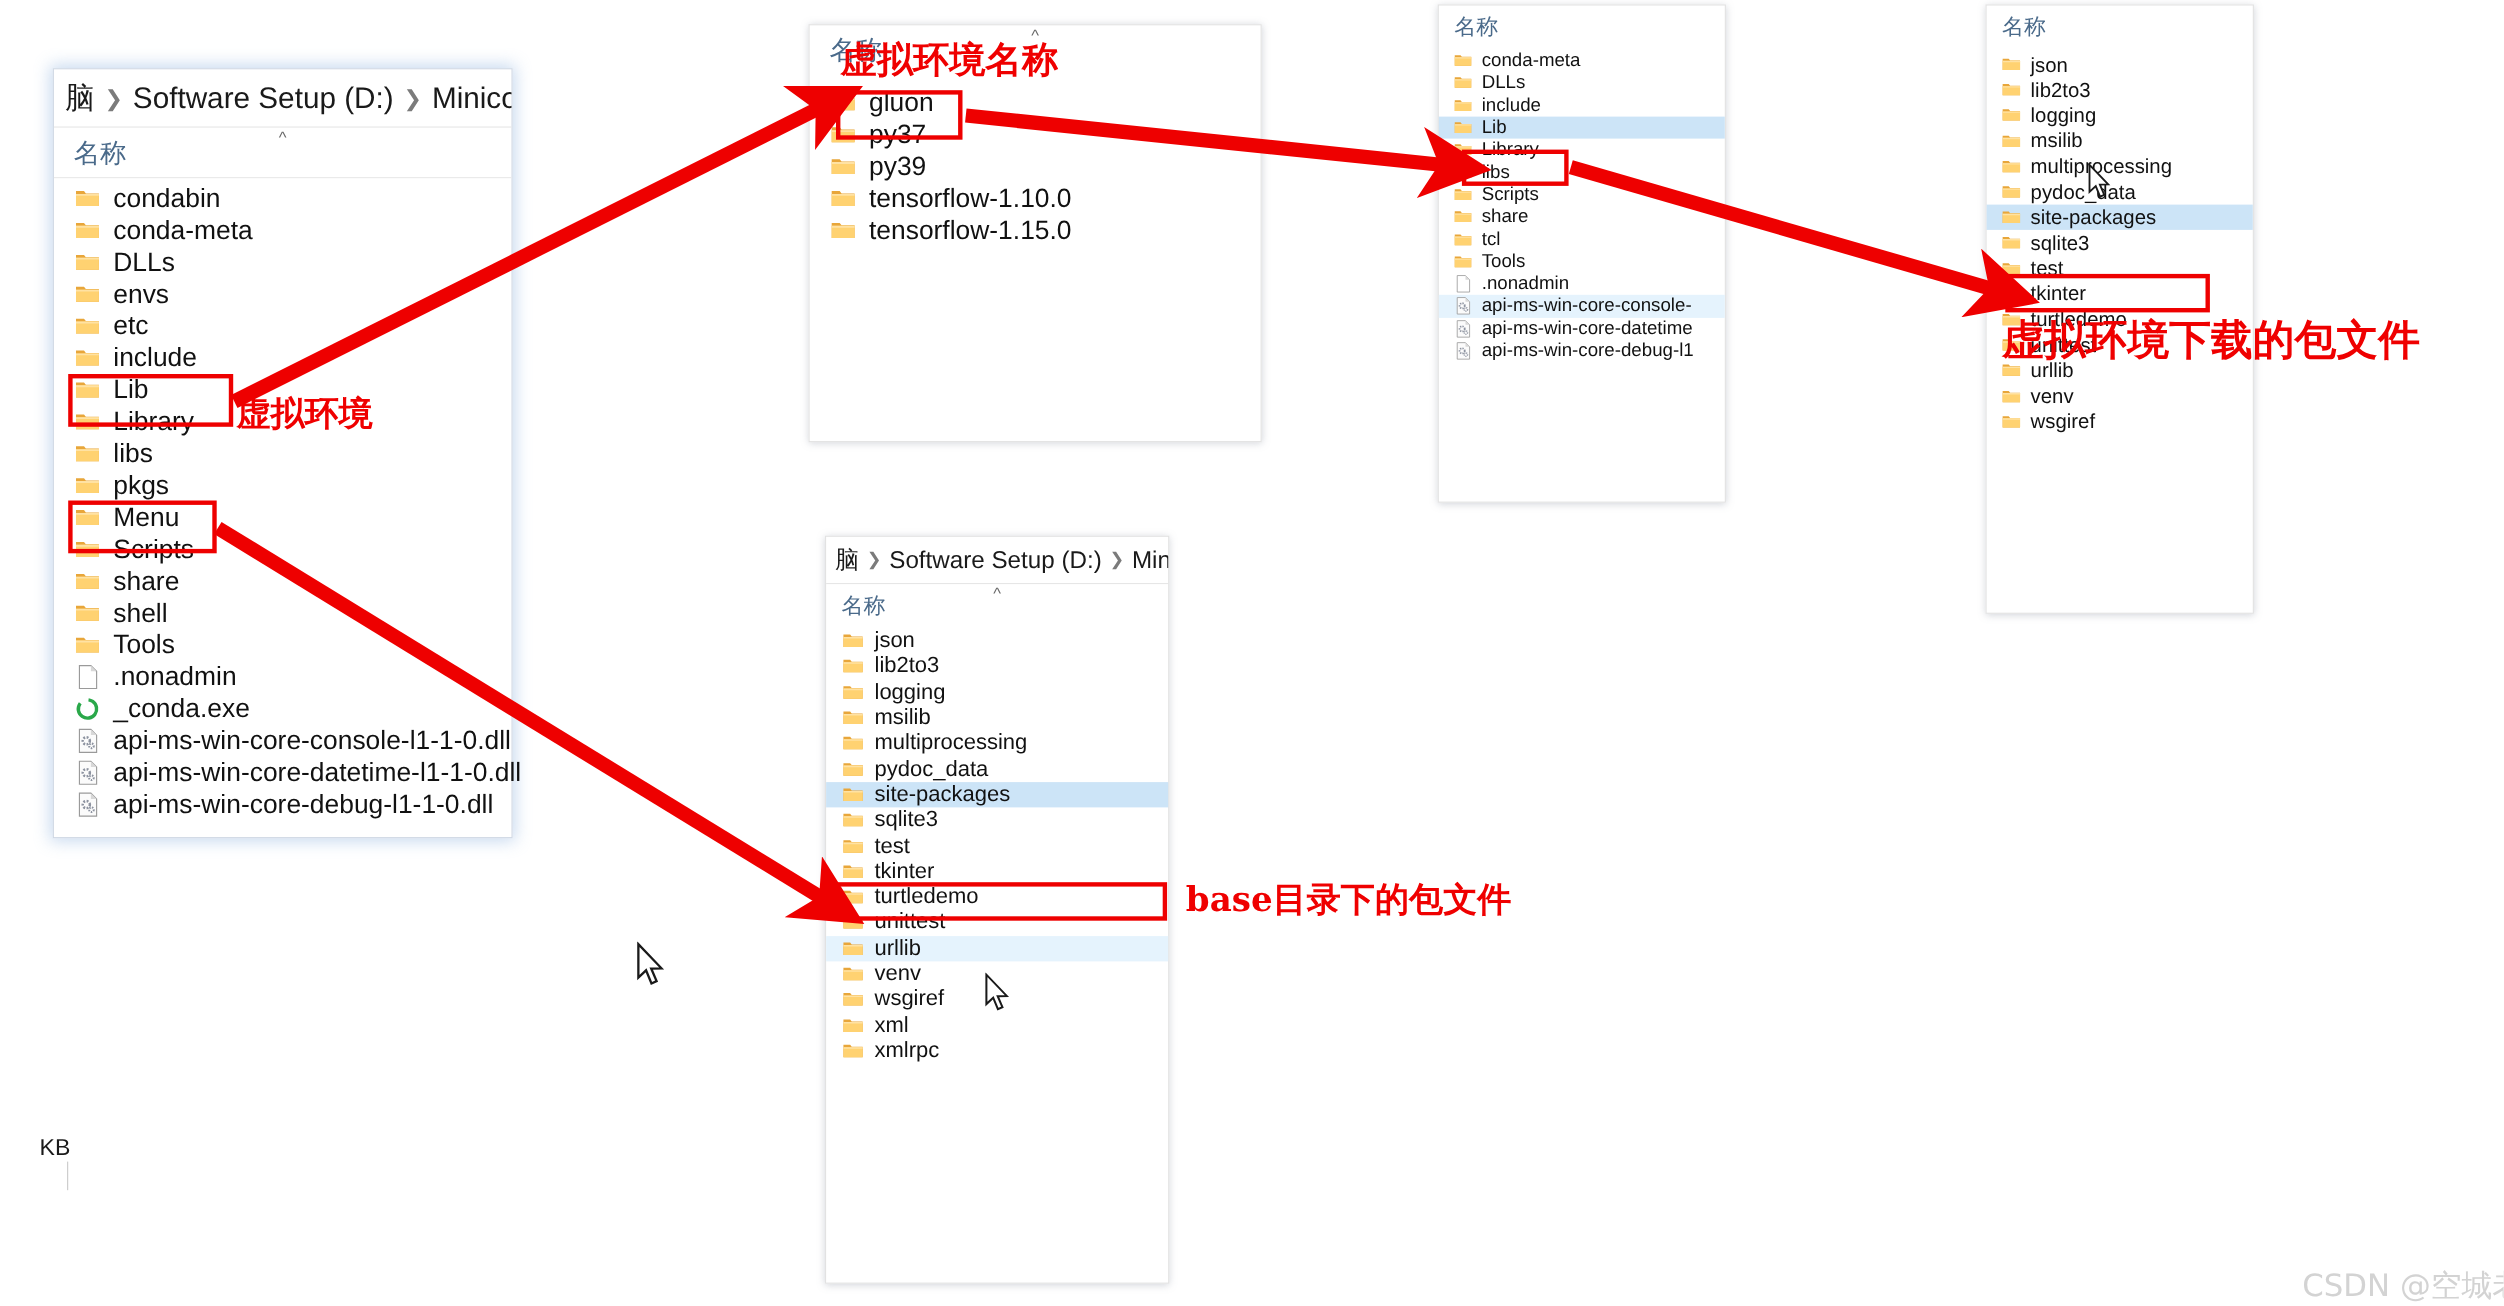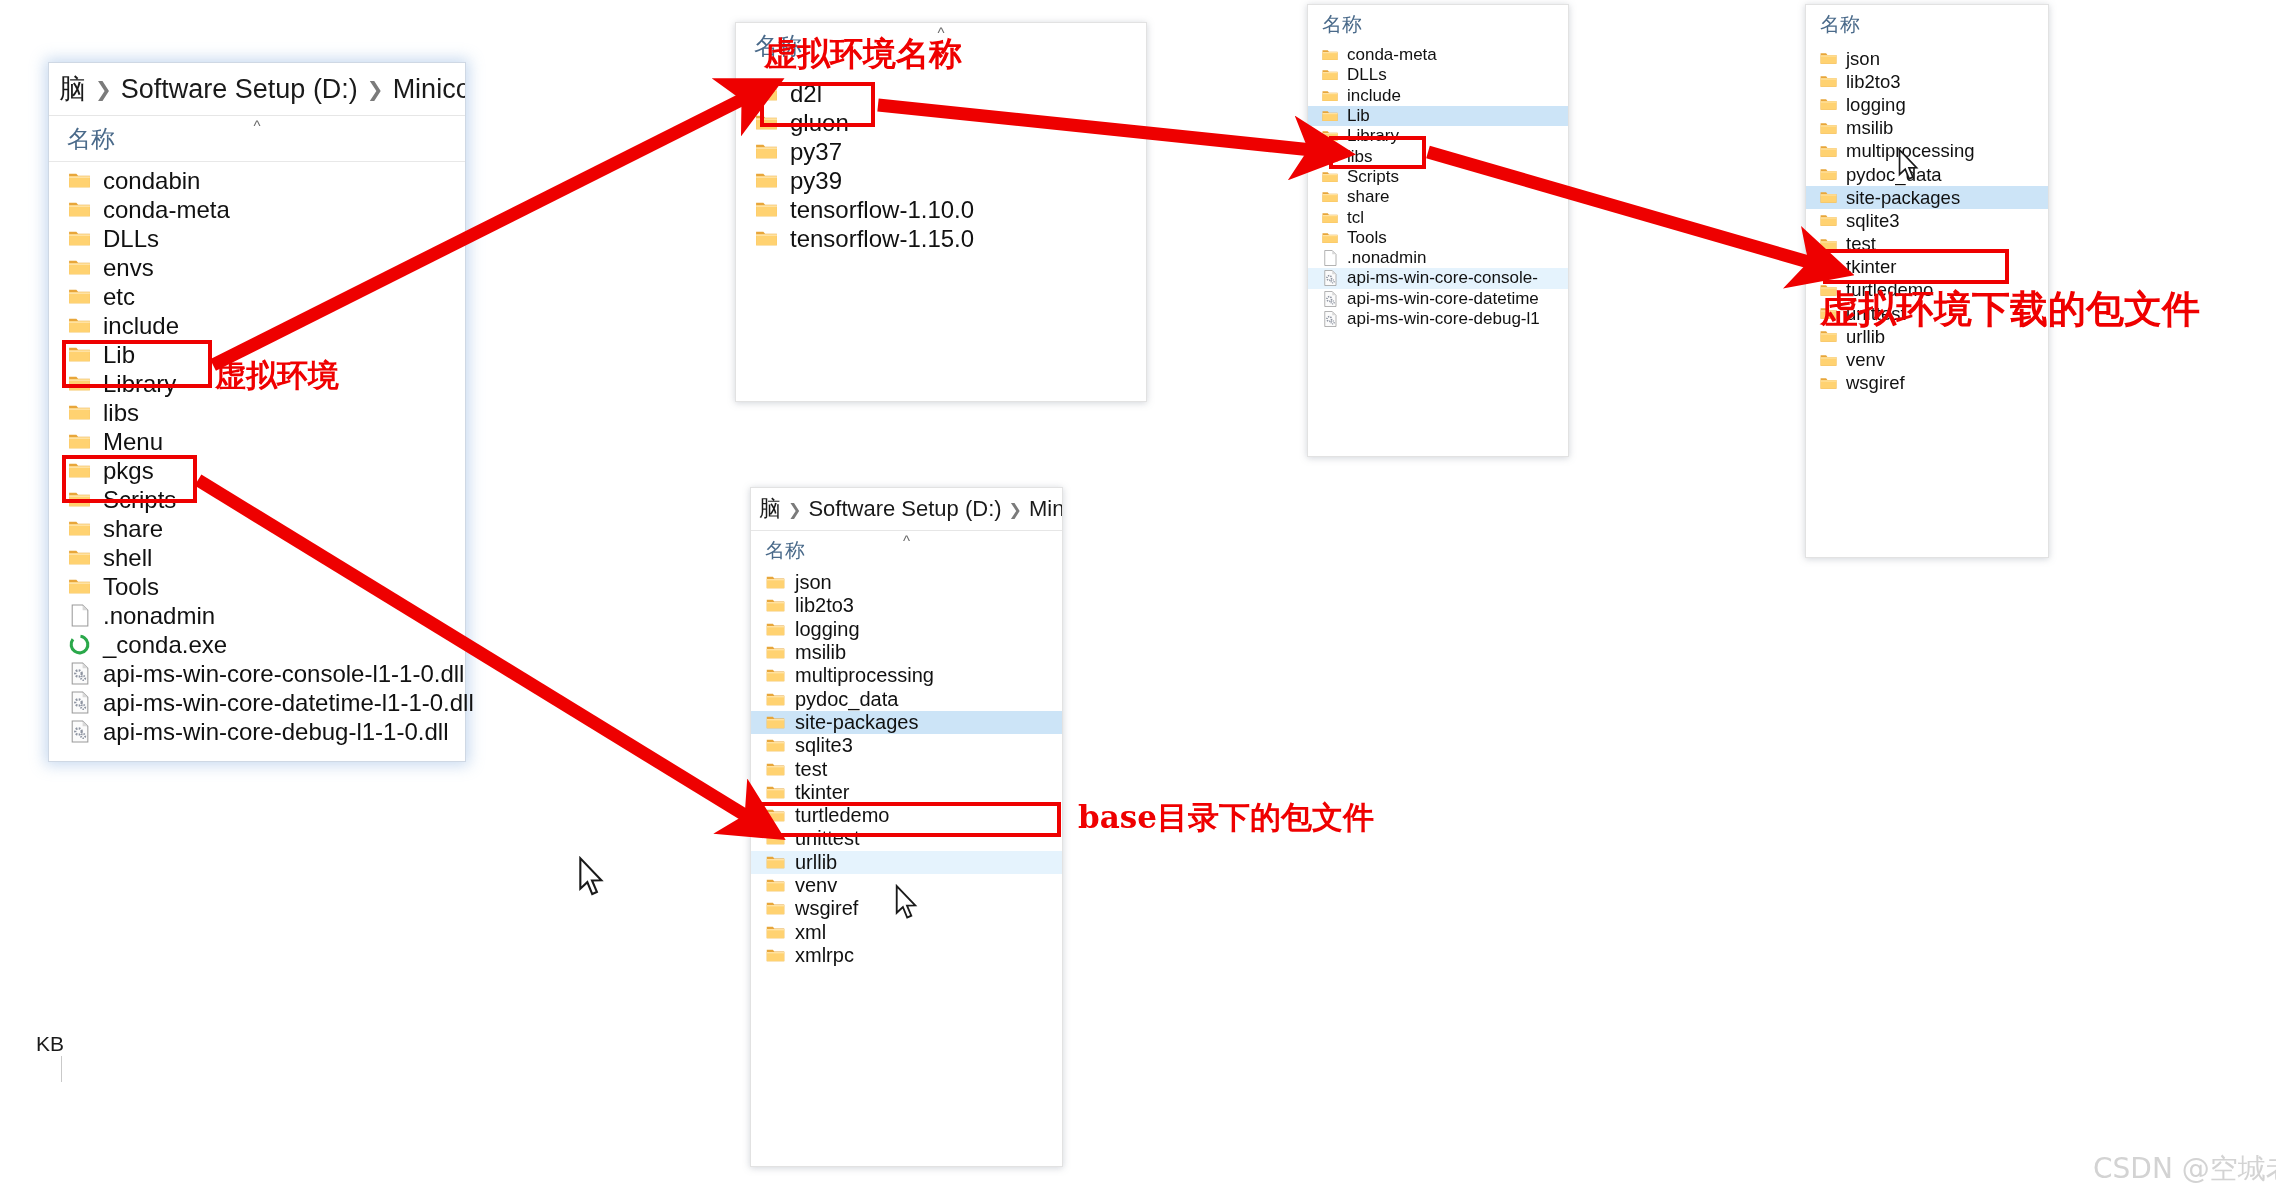--- a/index.html
+++ b/index.html
@@ -237,29 +237,29 @@
           <path d="M2 8h20v1.6H2z" fill="#ffe2a3"></path>
         </svg>
         <span class="nm" style="font-size: 24px; margin-left: 11px;">libs</span>
       </div>
       <div class="row" style="height: 29px; padding-left: 18px;">
         <svg class="ico" width="25" height="25" viewBox="0 0 24 24">
           <path d="M2 5.5h7l1.6 2H22v11H2z" fill="#e8a63a"></path>
           <path d="M2 8h20v10.5H2z" fill="#ffd271"></path>
           <path d="M2 8h20v1.6H2z" fill="#ffe2a3"></path>
         </svg>
+        <span class="nm" style="font-size: 24px; margin-left: 11px;">pkgs</span>
+      </div>
+      <div class="row" style="height: 29px; padding-left: 18px;">
+        <svg class="ico" width="25" height="25" viewBox="0 0 24 24">
+          <path d="M2 5.5h7l1.6 2H22v11H2z" fill="#e8a63a"></path>
+          <path d="M2 8h20v10.5H2z" fill="#ffd271"></path>
+          <path d="M2 8h20v1.6H2z" fill="#ffe2a3"></path>
+        </svg>
         <span class="nm" style="font-size: 24px; margin-left: 11px;">Menu</span>
-      </div>
-      <div class="row" style="height: 29px; padding-left: 18px;">
-        <svg class="ico" width="25" height="25" viewBox="0 0 24 24">
-          <path d="M2 5.5h7l1.6 2H22v11H2z" fill="#e8a63a"></path>
-          <path d="M2 8h20v10.5H2z" fill="#ffd271"></path>
-          <path d="M2 8h20v1.6H2z" fill="#ffe2a3"></path>
-        </svg>
-        <span class="nm" style="font-size: 24px; margin-left: 11px;">pkgs</span>
       </div>
       <div class="row" style="height: 29px; padding-left: 18px;">
         <svg class="ico" width="25" height="25" viewBox="0 0 24 24">
           <path d="M2 5.5h7l1.6 2H22v11H2z" fill="#e8a63a"></path>
           <path d="M2 8h20v10.5H2z" fill="#ffd271"></path>
           <path d="M2 8h20v1.6H2z" fill="#ffe2a3"></path>
         </svg>
         <span class="nm" style="font-size: 24px; margin-left: 11px;">Scripts</span>
       </div>
       <div class="row" style="height: 29px; padding-left: 18px;">
@@ -333,28 +333,20 @@
   <span>KB</span>
   <span class="divider"></span>
 </div>
 
 <div class="win plain" style="left:735px; top:22px; width:412px; height:380px;">
   <div class="colhead" style="border-bottom:none;">
     <span class="sortcaret">^</span>
     <span class="hlabel">名称</span>
   </div>
   <div class="filelist" style="padding-top:10px;">
-      <div class="row" style="height: 29px; padding-left: 18px;">
-        <svg class="ico" width="25" height="25" viewBox="0 0 24 24">
-          <path d="M2 5.5h7l1.6 2H22v11H2z" fill="#e8a63a"></path>
-          <path d="M2 8h20v10.5H2z" fill="#ffd271"></path>
-          <path d="M2 8h20v1.6H2z" fill="#ffe2a3"></path>
-        </svg>
-        <span class="nm" style="font-size: 24px; margin-left: 11px;">d2l</span>
-      </div>
       <div class="row" style="height: 29px; padding-left: 18px;">
         <svg class="ico" width="25" height="25" viewBox="0 0 24 24">
           <path d="M2 5.5h7l1.6 2H22v11H2z" fill="#e8a63a"></path>
           <path d="M2 8h20v10.5H2z" fill="#ffd271"></path>
           <path d="M2 8h20v1.6H2z" fill="#ffe2a3"></path>
         </svg>
         <span class="nm" style="font-size: 24px; margin-left: 11px;">gluon</span>
       </div>
       <div class="row" style="height: 29px; padding-left: 18px;">
         <svg class="ico" width="25" height="25" viewBox="0 0 24 24">

